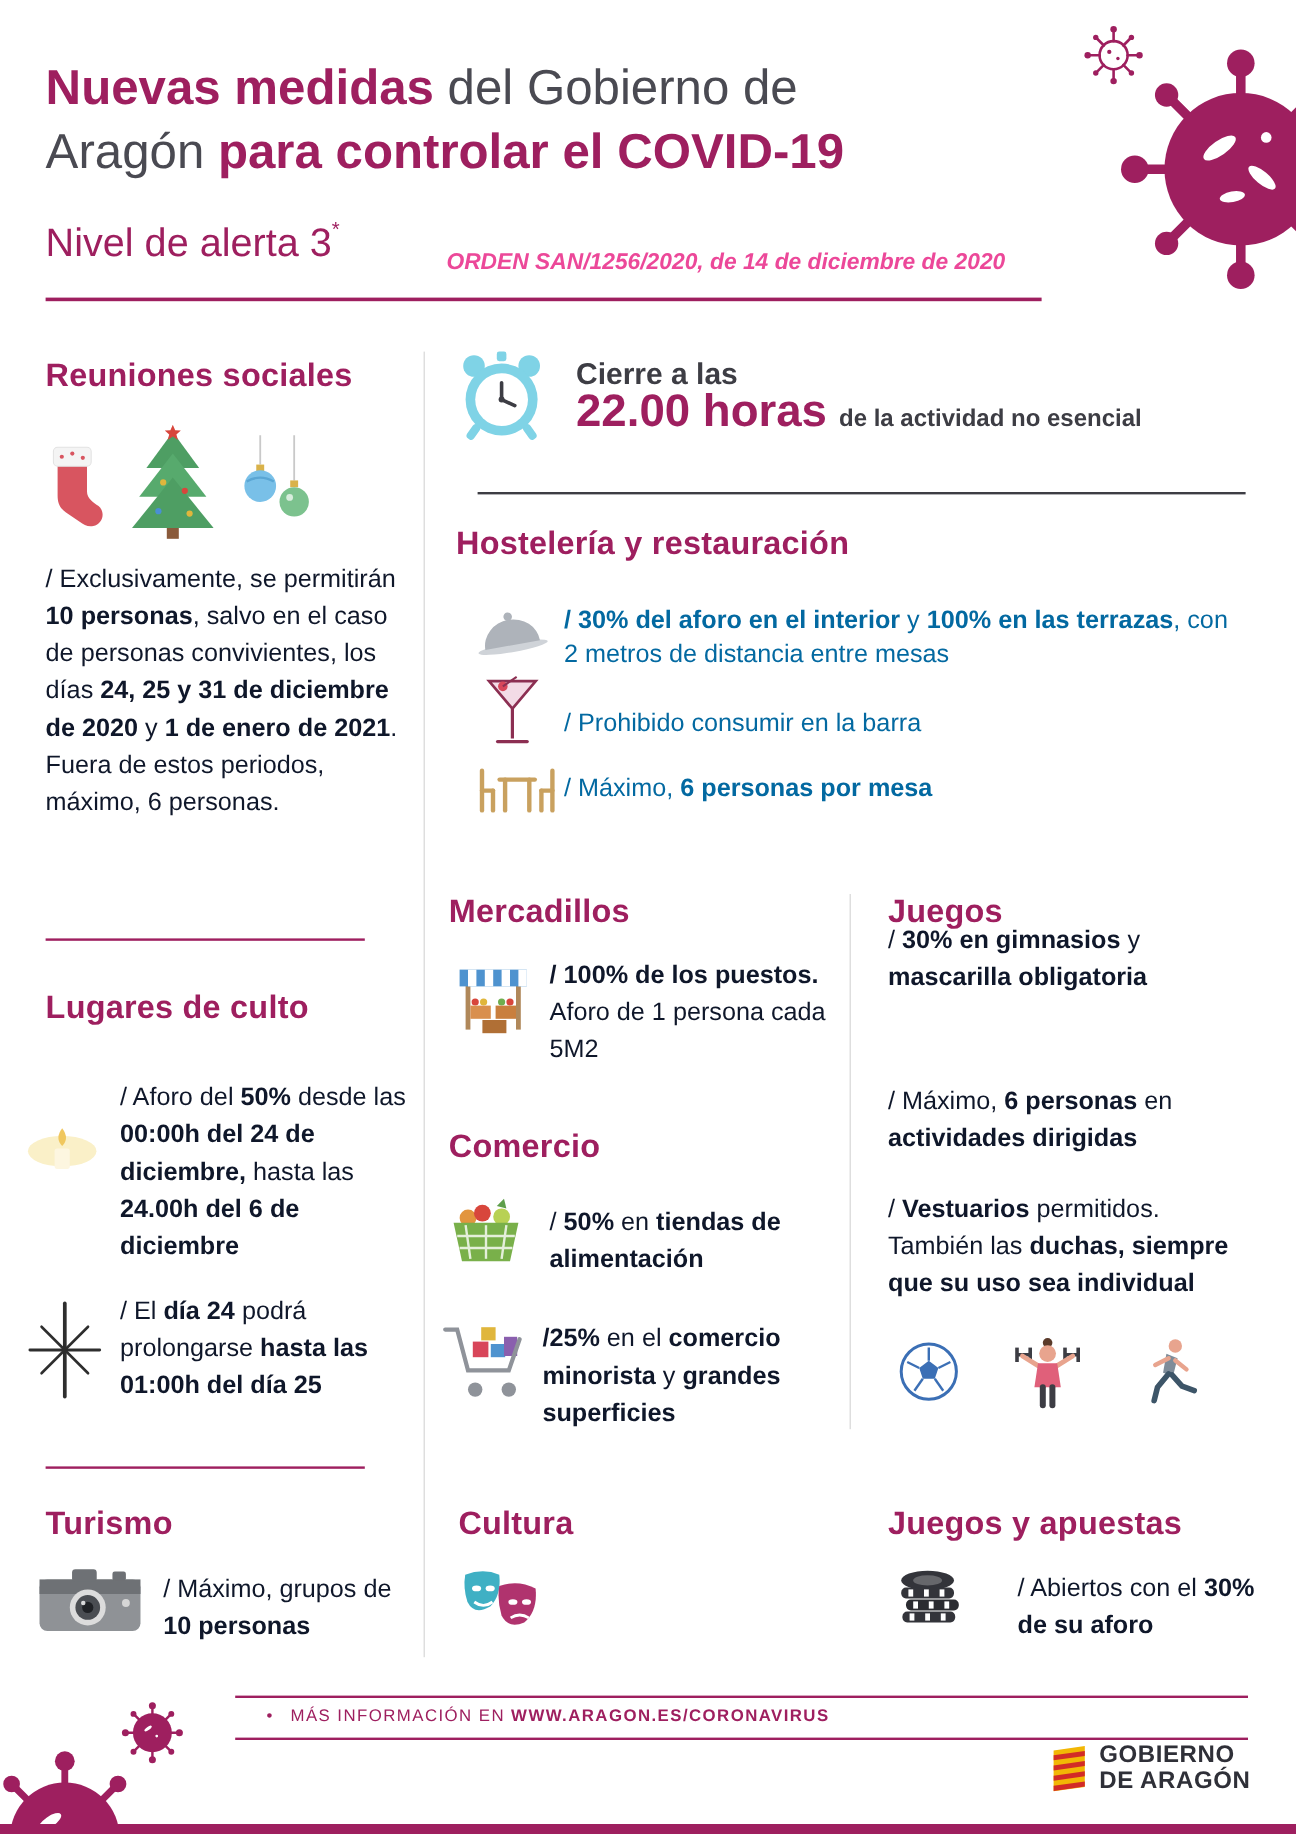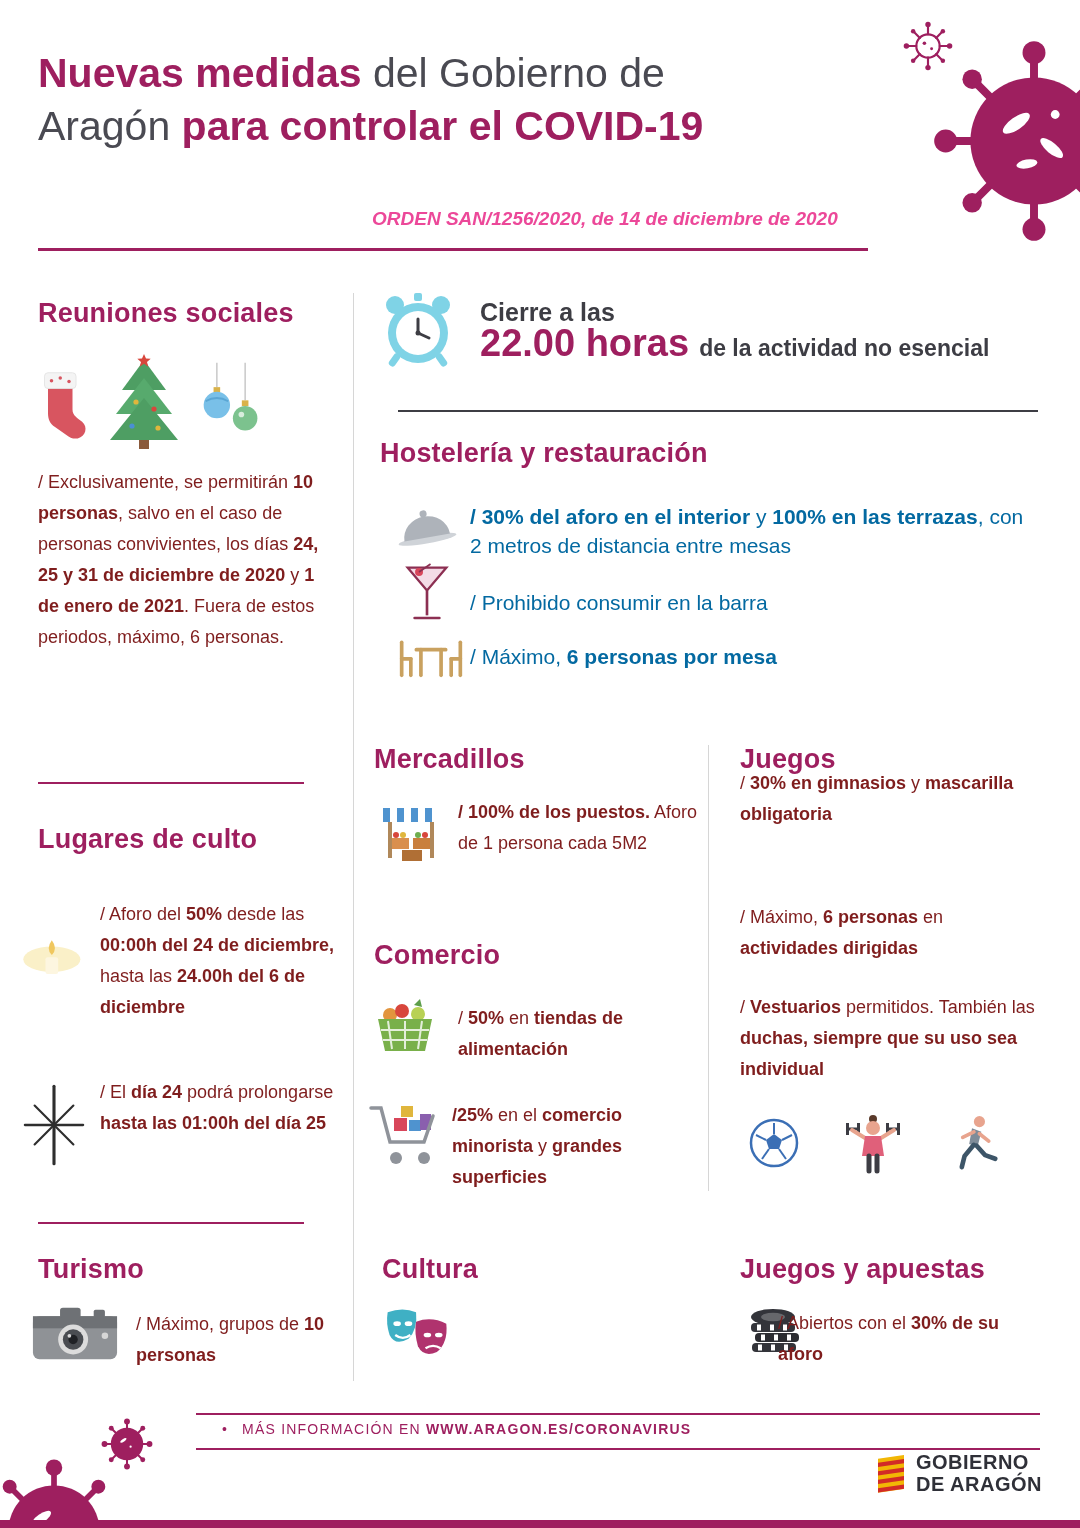--- a/index.html
+++ b/index.html
@@ -3,21 +3,21 @@
 <meta charset="utf-8">
 <style>
   *{margin:0;padding:0;box-sizing:border-box;}
   html,body{background:#ffffff;}
   body{font-family:"Liberation Sans", sans-serif;}
   #page{position:relative;width:1080px;height:1528px;background:#ffffff;overflow:hidden;margin:11px auto;}
   .abs{position:absolute;}
   .b{font-weight:700;}
   .accent{color:#9e1f5f;}
   .sec-title{font-weight:700;font-size:27px;color:#9e1f5f;letter-spacing:.2px;}
-  .body-text{font-size:18px;line-height:31px;color:#7f1d1d;}
+  .body-text{font-size:21px;line-height:31px;color:#0f172a;}
   .small-body{font-size:21px;line-height:29px;color:#0369a1;}
   .hr-accent{background:#9e1f5f;}
   .hr-dark{background:#3d3d44;}
   .vline{background:#d6d6d6;}
 
   
   .title{left:38px;top:36px;width:850px;font-size:41px;line-height:53px;color:#4a4a52;}
   .title .b{letter-spacing:0;}
   .alert{left:38px;top:172px;font-size:33px;color:#9e1f5f;}
   .alert sup{font-size:17px;position:relative;top:-4px;}
@@ -42,21 +42,21 @@
   .turismo-text{left:136px;top:1298px;width:218px;}
 
   .vdiv1{left:353px;top:282px;width:1px;height:1088px;}
   .vdiv2{left:708px;top:734px;width:1px;height:446px;}
 
   
   .alarm-icon{left:378px;top:280px;width:80px;height:80px;}
   .cierre-prefix{left:480px;top:287px;font-size:25px;font-weight:700;color:#3d3d44;}
   .cierre-line2{left:480px;top:311px;white-space:nowrap;}
   .cierre-time{font-size:38px;font-weight:700;color:#9e1f5f;}
-  .cierre-suffix{font-size:23px;font-weight:700;color:#3d3d44;padding-left:10px;}
+  .cierre-suffix{font-size:20px;font-weight:700;color:#3d3d44;padding-left:10px;}
   .hr-cierre{left:398px;top:399px;width:640px;height:2px;}
 
   
   .host-title{left:380px;top:427px;}
   .host-i1-icon{left:394px;top:492px;width:64px;height:48px;}
   .host-i1{left:470px;top:491px;width:568px;}
   .host-i2-icon{left:404px;top:546px;width:46px;height:76px;}
   .host-i2{left:470px;top:577px;width:520px;}
   .host-i3-icon{left:396px;top:624px;width:70px;height:44px;}
   .host-i3{left:470px;top:631px;width:520px;}
@@ -75,21 +75,21 @@
   .cult-text{left:466px;top:1297px;width:238px;}
 
   
   .dep-title{left:740px;top:733px;}
   .dep-i1{left:740px;top:757px;width:304px;}
   .dep-i2{left:740px;top:891px;width:304px;}
   .dep-i3{left:740px;top:981px;width:308px;}
   .dep-icons{left:748px;top:1090px;width:310px;height:84px;display:flex;gap:44px;align-items:center;}
   .jue-title{left:740px;top:1243px;}
   .jue-icon{left:746px;top:1290px;width:58px;height:62px;}
-  .jue-text{left:778px;top:1297px;width:222px;}
+  .jue-text{left:848px;top:1297px;width:222px;}
 
   
   .f-line1{left:196px;top:1402px;width:844px;height:2px;}
   .f-line2{left:196px;top:1437px;width:844px;height:2px;}
   .f-text{left:222px;top:1410px;width:720px;font-size:14px;letter-spacing:1.2px;color:#9e1f5f;}
   .f-text .bullet{margin-right:14px;}
   .virus-small-bottom{left:100px;top:1406px;width:54px;height:54px;}
   .virus-big-bottom{left:-22px;top:1444px;width:152px;height:152px;}
   .logo{left:876px;top:1440px;display:flex;gap:10px;align-items:center;}
   .logo-flag{width:30px;height:44px;display:inline-block;}
@@ -100,20 +100,23 @@
 </head>
 <body>
 
 <div id="page">
 
   <header class="abs title">
     <div><span class="b accent">Nuevas medidas</span><span> del Gobierno de</span></div>
     <div><span>Aragón </span><span class="b accent">para controlar el COVID-19</span></div>
   </header>
 
+  <div class="abs alert">
+    <span>Nivel de alerta 3</span><sup>*</sup>
+  </div>
 
   <div class="abs order">ORDEN SAN/1256/2020, de 14 de diciembre de 2020</div>
 
   <div class="abs header-rule hr-accent"></div>
 
   <span class="abs virus-small-top">
     <svg viewBox="0 0 60 60">
       <g stroke="#9e1f5f" stroke-width="2.4" stroke-linecap="round" fill="none">
         <circle cx="30" cy="30" r="13"></circle>
         <line x1="30" y1="17" x2="30" y2="8"></line>

